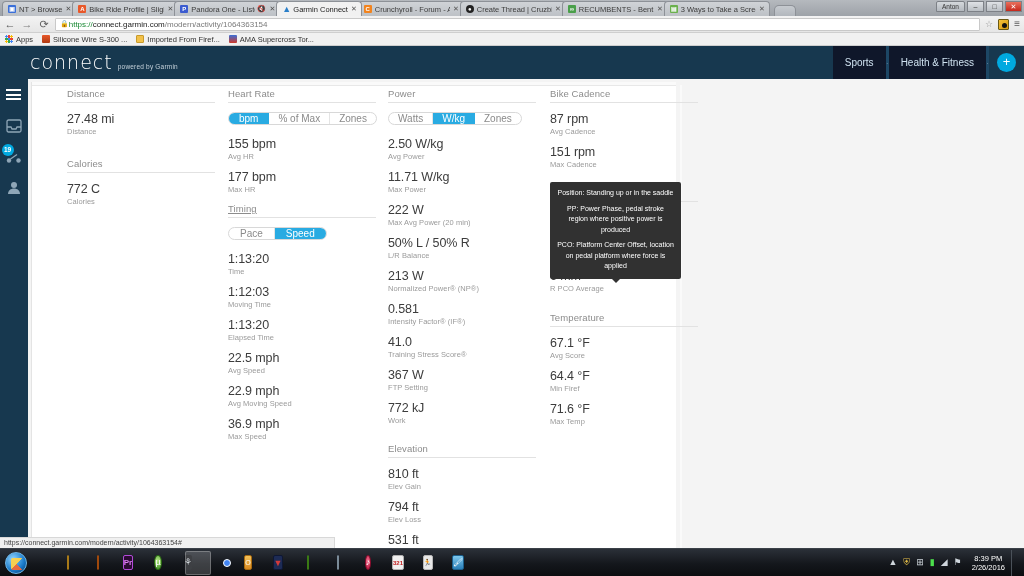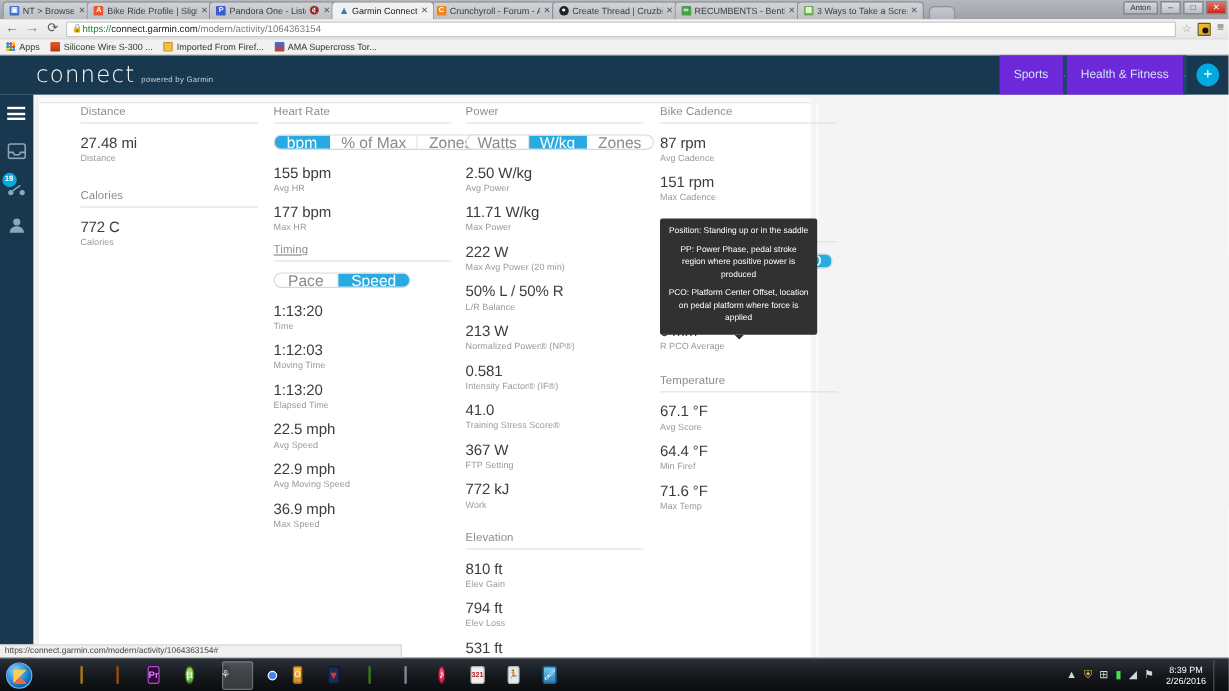--- a/index.html
+++ b/index.html
@@ -184,21 +184,21 @@
   }
   .logo-sub { font-size:6.5px; color:#c6d2db; padding-bottom:2px; letter-spacing:.2px;}
   .gnav { margin-left:auto; display:flex; align-items:center; height:33px; }
   .gnav-item {
     color:#cfe2f0;
     font-size:10px;
     padding:16px 12px;
     height:33px;
     display:flex;
     align-items:center;
-    background:#6d28d9;
+    background:#0f172a;
   }
   .gnav-sep { color:#5d7f99; font-size:9px; background:#1d4765; height:33px; display:flex; align-items:center;}
   .gnav-plus {
     width:19px;height:19px;border-radius:50%;
     background:#00a9e0;color:#fff;
     display:flex;align-items:center;justify-content:center;
     font-size:13px;line-height:13px;margin:0 8px;
   }
   .gnav-plus span{ position:relative; top:-1px;}
 
@@ -287,21 +287,21 @@
   .toggle {
     display:inline-flex;
     border:1px solid #d8d8d8;
     border-radius:9px;
     overflow:hidden;
     height:13px;
     margin-bottom:12px;
     background:#fff;
   }
   .toggle .seg {
-    font-size:13px;
+    font-size:10px;
     color:#8a8a8a;
     padding:0 9px;
     display:flex; align-items:center; justify-content:center;
     border-right:1px solid #e4e4e4;
     line-height:13px;
     white-space:nowrap;
   }
   .toggle .seg:last-child { border-right:none; }
   .toggle .seg.on { background:#29abe2; color:#fff; border-right-color:#29abe2;}
   .toggle.w-hr .seg:nth-child(1){ padding:0 10px;}

